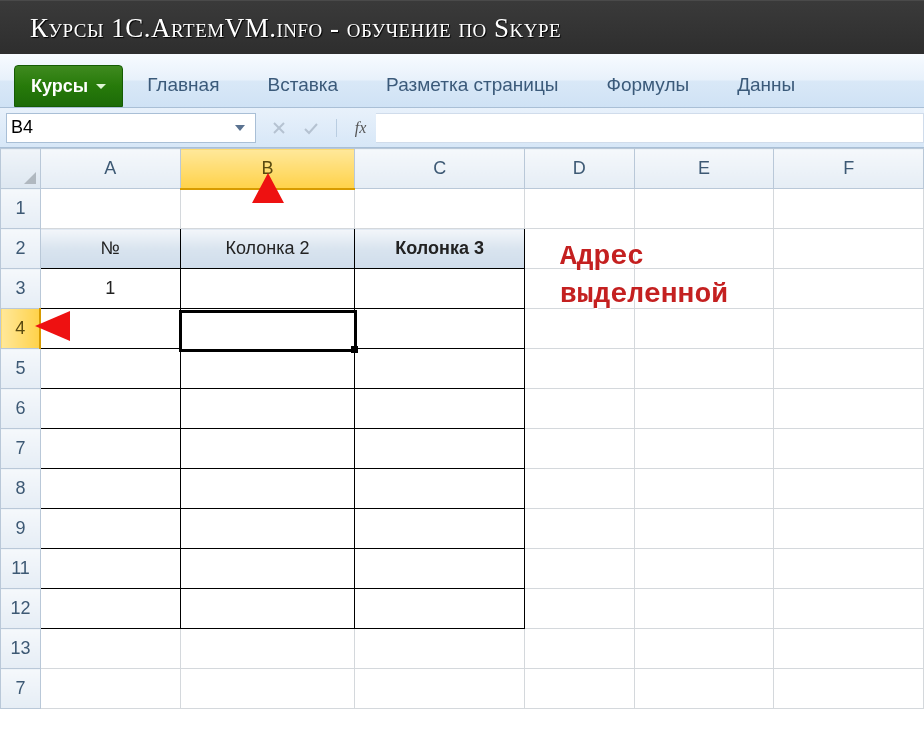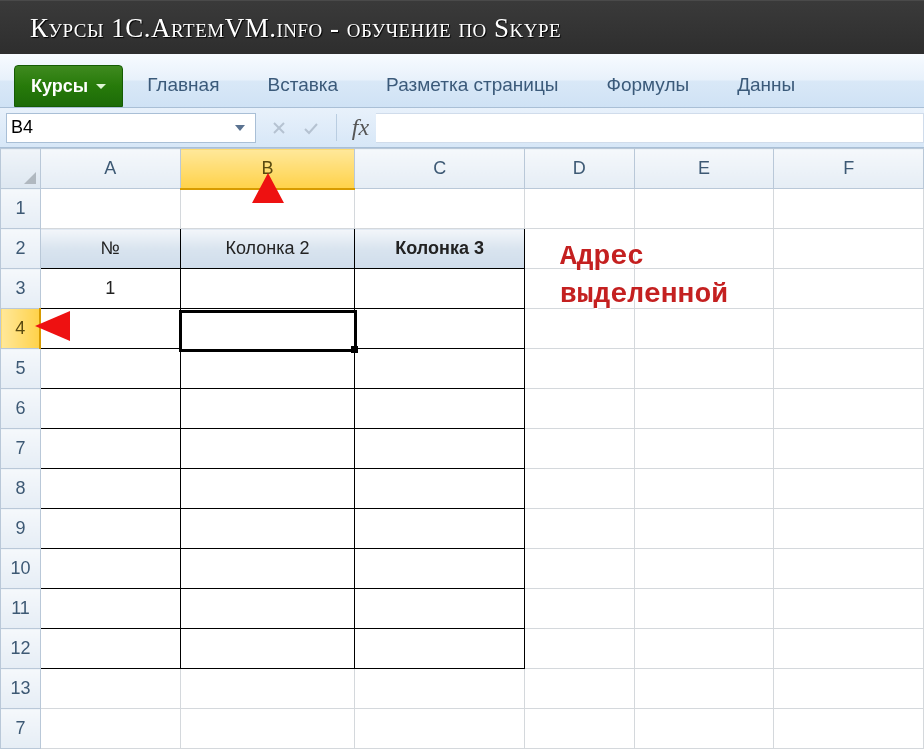--- a/index.html
+++ b/index.html
@@ -104,21 +104,21 @@
     .mini-btn {
       width: 30px; height: 28px;
       display:flex; align-items:center; justify-content:center;
       color:#96a7bb;
       cursor:pointer;
       border-radius:3px;
     }
     .fx-label {
       font-style: italic;
       font-family: "Cambria Math", Georgia, serif;
-      font-size: 24px;
+      font-size: 16px;
       color: #555;
       width: 40px;
       text-align: center;
       border-left: 1px solid #b9cde1;
       padding-left: 8px;
       cursor:pointer;
     }
     .formula-input {
       flex: 1;
       height: 30px;
@@ -374,29 +374,20 @@
   <tr>
     <th class="rowhdr">9</th>
     <td class="bord bord-l"></td>
     <td class="bord"></td>
     <td class="bord bord-r"></td>
     <td></td>
     <td></td>
     <td></td>
   </tr>
   <tr>
-    <th class="rowhdr">10</th>
-    <td class="bord bord-l"></td>
-    <td class="bord"></td>
-    <td class="bord bord-r"></td>
-    <td></td>
-    <td></td>
-    <td></td>
-  </tr>
-  <tr>
     <th class="rowhdr">11</th>
     <td class="bord bord-l"></td>
     <td class="bord"></td>
     <td class="bord bord-r"></td>
     <td></td>
     <td></td>
     <td></td>
   </tr>
   <tr>
     <th class="rowhdr">12</th>

